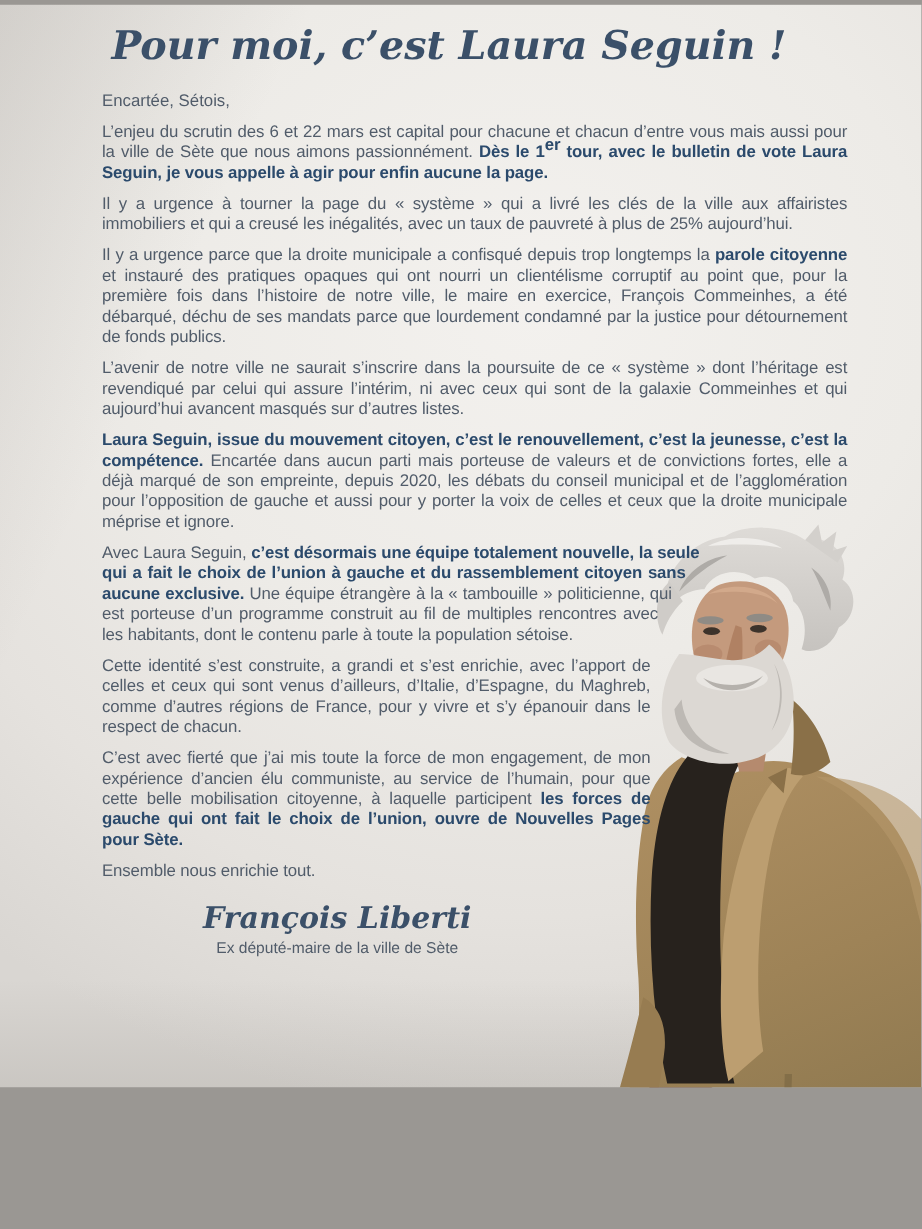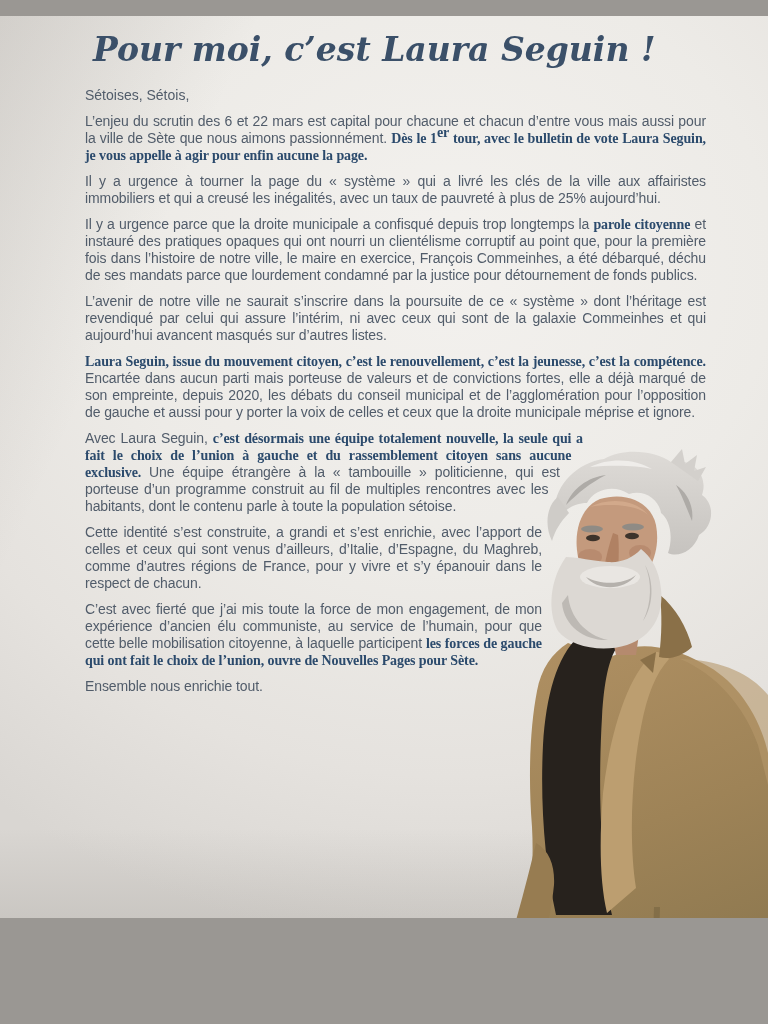--- a/index.html
+++ b/index.html
@@ -1,19 +1,19 @@
 <!DOCTYPE html>
 <html lang="fr" style="--title-color: #3b5069; --body-color: #515c6a; --bold-color: #2b4a6c;"><head>
 <meta charset="utf-8">
 <style>
   html,body{margin:0;padding:0;background:#9a9793;}
   .page{
     position:relative;
     width:768px;height:902px;
-    margin:16px auto;
+    margin:4px auto;
     overflow:hidden;
     background:
       linear-gradient(115deg, rgba(110,105,98,0.16) 0%, rgba(110,105,98,0) 22%),
       linear-gradient(to top, rgba(110,105,98,0.14) 0%, rgba(110,105,98,0) 10%),
       radial-gradient(ellipse 95% 75% at 58% 28%, #f3f1ee 0%, #edebe7 45%, #e5e2de 75%, #d9d6d2 100%);
     font-family:"Liberation Sans", sans-serif;
   }
   .content{
     position:absolute; inset:0;
     padding:16px 62px 0 85px;
@@ -31,21 +31,21 @@
     font-size:14px; color:var(--body-color,#515c6a);
     margin:0 0 10px 0;
   }
   .para{
     margin:0 0 9px 0;
     font-size:14px; line-height:17px;
     text-align:justify;
     letter-spacing:-0.1px;
     color:var(--body-color,#515c6a);
   }
-  .para .b{ font-weight:bold; color:var(--bold-color,#2b4a6c);font-family:Liberation Serif, serif; }
+  .para .b{ font-weight:bold; color:var(--bold-color,#2b4a6c); }
   .para sup{ font-size:14px; line-height:0; }
   .photo-float{
     float:right; width:158px; height:553px;
     margin-left:6px;
     shape-outside: polygon(32% 0, 100% 0, 100% 100%, 0 100%, 0 14%);
   }
   .portrait{
     position:absolute; left:440px; top:429px;
     width:328px; height:595px;
   }
@@ -172,34 +172,38 @@
       <path d="M112,96 C104,80 107,60 118,52 L129,68 C120,77 115,86 112,96 Z" fill="#cfccc8"></path>
       <path d="M150,22 C170,12 196,14 212,24 C196,20 170,20 150,22 Z" fill="#efedea"></path>
       <path d="M126,60 C132,44 148,32 166,30 C150,38 138,48 126,60 Z" fill="#aeaba7"></path>
       <path d="M236,40 C248,48 254,62 252,76 C246,62 242,50 236,40 Z" fill="#aeaba7"></path>
     </svg>
   </div>
 
   <div class="content">
     <h1 class="title">Pour moi, c’est Laura Seguin !</h1>
 
-    <p class="salutation">Sétoises, Sétois,</p>
+    <p class="salutation">Encartée, Sétois,</p>
 
     <div>
         <p class="para"><span>L’enjeu du scrutin des 6 et 22 mars est capital pour chacune et chacun d’entre vous mais aussi pour la ville de Sète que nous aimons passionnément. </span><span class="b">Dès le 1</span><sup class="b">er</sup><span class="b"> tour, avec le bulletin de vote Laura Seguin, je vous appelle à agir pour enfin aucune la page.</span></p>
         <p class="para"><span>Il y a urgence à tourner la page du « système » qui a livré les clés de la ville aux affairistes immobiliers et qui a creusé les inégalités, avec un taux de pauvreté à plus de 25% aujourd’hui.</span></p>
         <p class="para"><span>Il y a urgence parce que la droite municipale a confisqué depuis trop longtemps la </span><span class="b">parole citoyenne</span><span> et instauré des pratiques opaques qui ont nourri un clientélisme corruptif au point que, pour la première fois dans l’histoire de notre ville, le maire en exercice, François Commeinhes, a été débarqué, déchu de ses mandats parce que lourdement condamné par la justice pour détournement de fonds publics.</span></p>
         <p class="para"><span>L’avenir de notre ville ne saurait s’inscrire dans la poursuite de ce « système » dont l’héritage est revendiqué par celui qui assure l’intérim, ni avec ceux qui sont de la galaxie Commeinhes et qui aujourd’hui avancent masqués sur d’autres listes.</span></p>
         <p class="para"><span class="b">Laura Seguin, issue du mouvement citoyen, c’est le renouvellement, c’est la jeunesse, c’est la compétence.</span><span> Encartée dans aucun parti mais porteuse de valeurs et de convictions fortes, elle a déjà marqué de son empreinte, depuis 2020, les débats du conseil municipal et de l’agglomération pour l’opposition de gauche et aussi pour y porter la voix de celles et ceux que la droite municipale méprise et ignore.</span></p>
       </div>
 
     <div>
       <div class="photo-float"></div>
 
     <p class="para"><span>Avec Laura Seguin, </span><span class="b">c’est désormais une équipe totalement nouvelle, la seule qui a fait le choix de l’union à gauche et du rassemblement citoyen sans aucune exclusive.</span><span> Une équipe étrangère à la « tambouille » politicienne, qui est porteuse d’un programme construit au fil de multiples rencontres avec les habitants, dont le contenu parle à toute la population sétoise.</span></p>
         <p class="para"><span>Cette identité s’est construite, a grandi et s’est enrichie, avec l’apport de celles et ceux qui sont venus d’ailleurs, d’Italie, d’Espagne, du Maghreb, comme d’autres régions de France, pour y vivre et s’y épanouir dans le respect de chacun.</span></p>
         <p class="para"><span>C’est avec fierté que j’ai mis toute la force de mon engagement, de mon expérience d’ancien élu communiste, au service de l’humain, pour que cette belle mobilisation citoyenne, à laquelle participent </span><span class="b">les forces de gauche qui ont fait le choix de l’union, ouvre de Nouvelles Pages pour Sète.</span></p>
         <p class="para"><span>Ensemble nous enrichie tout.</span></p>
       </div>
 
+    <div class="signature">
+      <p class="signature-name">François Liberti</p>
+      <p class="signature-role">Ex député-maire de la ville de Sète</p>
+    </div>
   </div>
 
 </div>
 
 </body></html>

